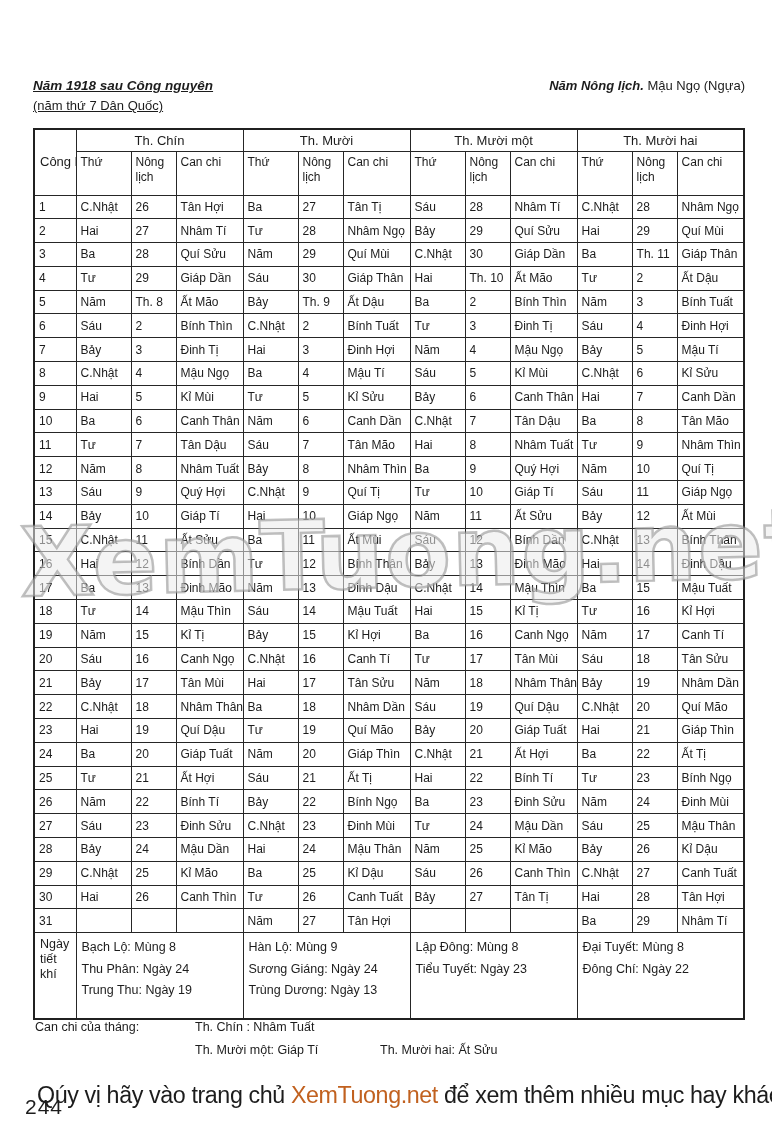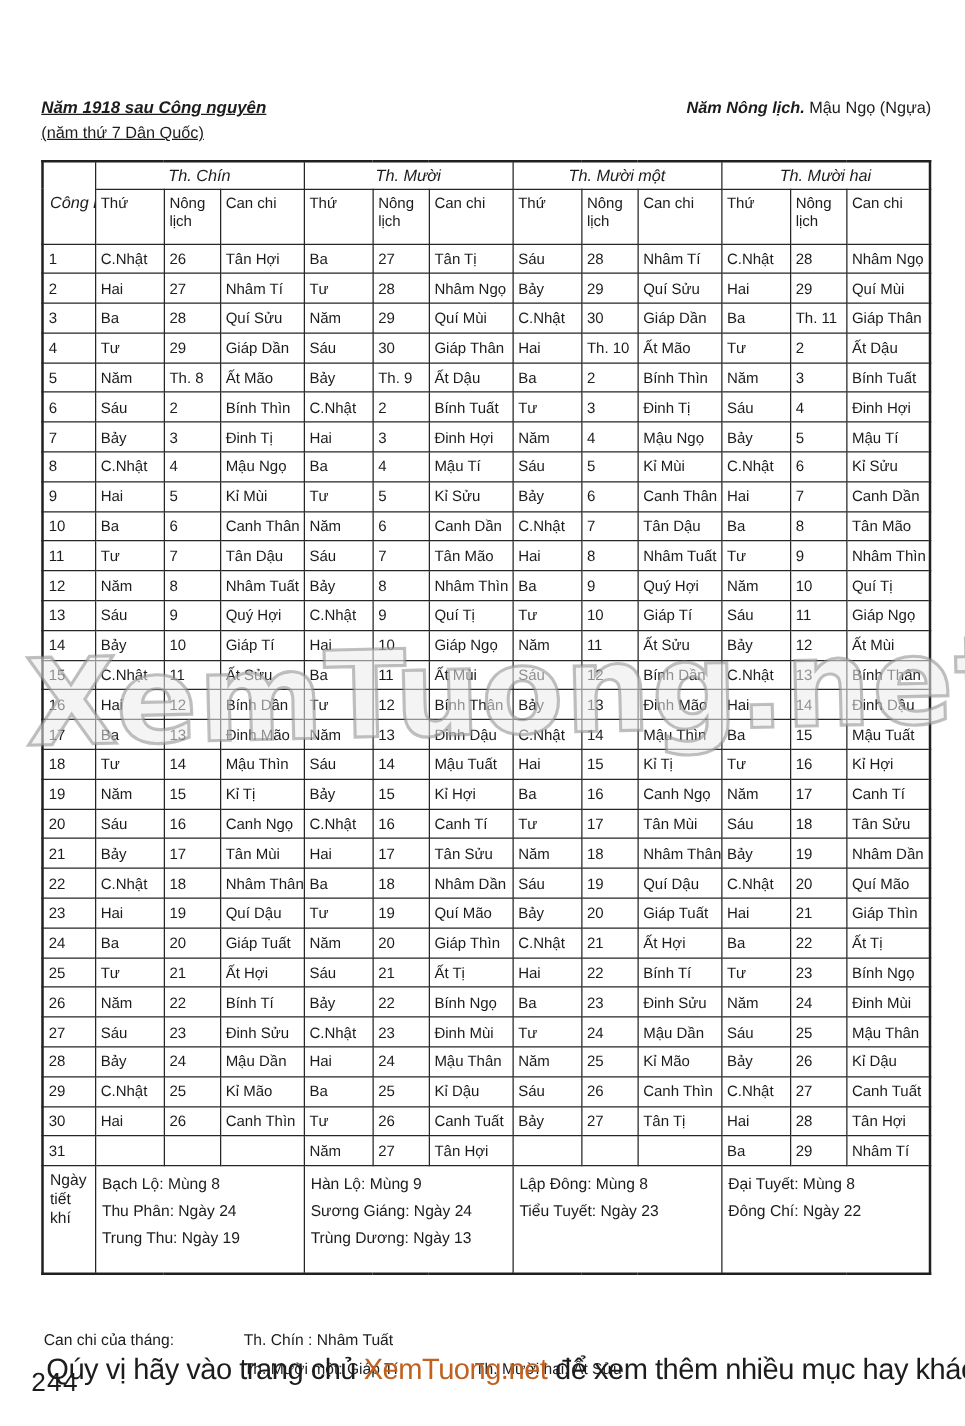--- a/index.html
+++ b/index.html
@@ -30,21 +30,21 @@
   }
   table.cal td, table.cal th {
     border:1px solid #262626;
     vertical-align:middle;
     overflow:hidden;
     white-space:nowrap;
     font-weight:normal;
     text-align:left;
   }
   table.cal { border:2px solid #202020; }
-  tr.month-row th { height:22px; text-align:center; font-size:13px;font-style:italic; }
+  tr.month-row th { height:22px; text-align:center; font-size:13px; }
   th.corner { vertical-align:middle; padding-left:5px; white-space:normal; line-height:14px; font-size:12.5px; }
   tr.sub-row th { height:44px; vertical-align:top; padding:3px 0 0 4px; white-space:normal; line-height:15px; font-size:12px; }
   tbody.cal-body td { height:23.8px; padding-left:4px; }
   td.c-day { padding-left:6px; }
   tr.tietkhi-row td { height:86px; vertical-align:top; padding:4px 0 0 5px; white-space:normal; }
   tr.tietkhi-row td .tk-line { line-height:21.5px; font-size:12.5px; white-space:nowrap; }
   td.tk-label { white-space:normal !important; line-height:15px; font-size:12.5px; }
 
   
   .watermark {
@@ -57,21 +57,21 @@
     letter-spacing:1px;
     white-space:nowrap;
     color:rgba(235,235,235,0.55);
     -webkit-text-stroke:2.5px rgba(140,140,140,0.55);
     transform:rotate(-1.4deg);
     pointer-events:none;
     z-index:5;
   }
 
   
-  .canchi { position:absolute; left:35px; top:1020px; right:27px; font-size:12.5px;margin-top:45px; }
+  .canchi { position:absolute; left:35px; top:1020px; right:27px; font-size:12.5px; }
   .canchi-grid { display:grid; grid-template-columns:160px 185px auto; row-gap:9px; }
   .canchi-title { grid-row:1; }
 
   
   .pagenum {
     position:absolute; left:25px; top:1095px;
     font-size:21px; letter-spacing:1px; z-index:1;
   }
   .promo {
     position:absolute; left:37px; top:1082px;

